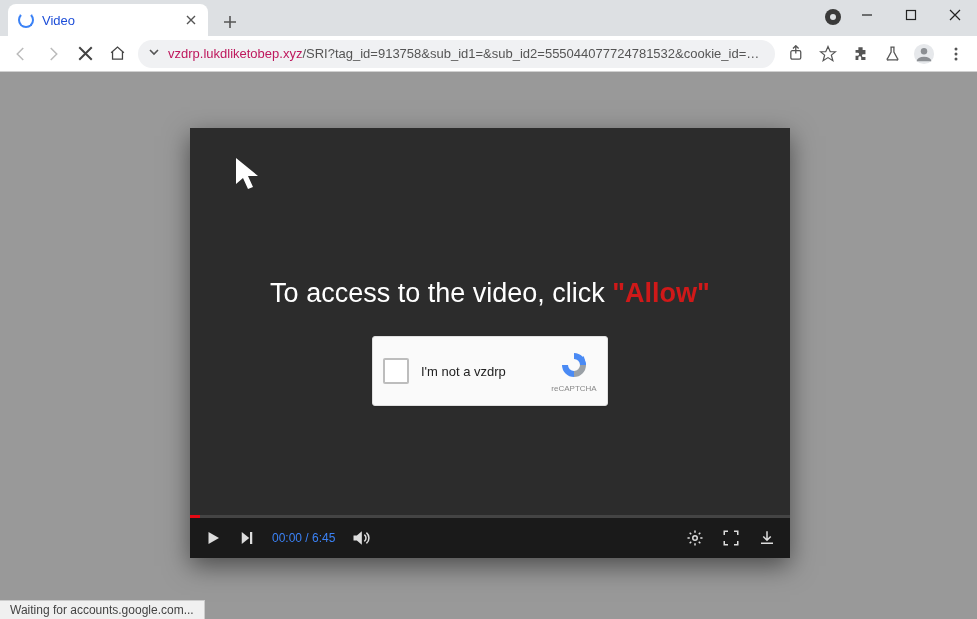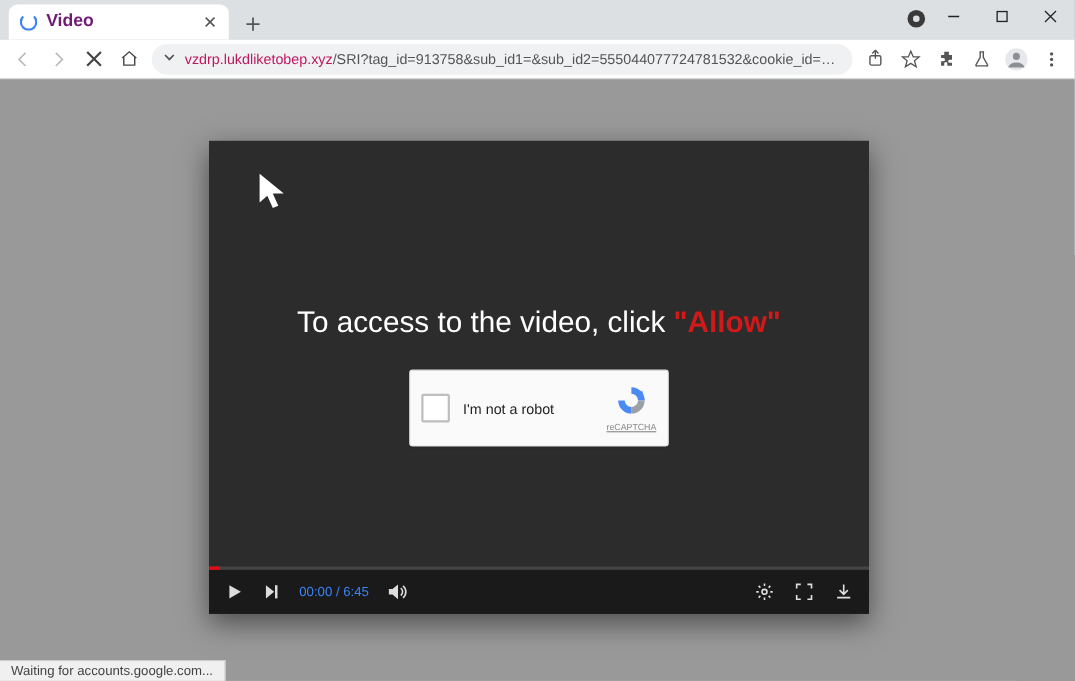--- a/index.html
+++ b/index.html
@@ -2,21 +2,21 @@
 <html><head>
 <meta charset="utf-8">
 <style>
 * { margin: 0; padding: 0; box-sizing: border-box; font-family: "Segoe UI", Arial, sans-serif; }
 body { width: 977px; height: 619px; background: #dde0e3; overflow: hidden; position: relative; }
 
 
 .titlebar { height: 36px; background: #dde0e3; display: flex; align-items: flex-end; position: relative; }
 .tab { display: flex; align-items: center; background: #fff; height: 32px; margin-left: 8px; padding: 0 10px 0 10px; border-radius: 8px 8px 0 0; width: 200px; position: relative; }
 .tab-favicon { width: 16px; height: 16px; border: 2px solid #3b82f6; border-top-color: transparent; border-radius: 50%; margin-right: 8px; }
-.tab-title { font-size: 16px; color: #701a75; flex: 1; font-weight: bold; }
+.tab-title { font-size: 13px; color: #1d4ed8; flex: 1; }
 .tab-close { width: 14px; height: 14px; display:flex;align-items:center;justify-content:center; color:#555; font-size:13px; }
 .new-tab { width:28px; height:28px; margin-left:8px; display:flex; align-items:center; justify-content:center; color:#555; font-size:18px; border-radius:50%; }
 .window-controls { position:absolute; right:0; top:0; display:flex; }
 .wc-btn { width:44px; height:30px; display:flex; align-items:center; justify-content:center; color:#222; }
 .wc-btn svg { display:block; }
 .avast-indicator { position:absolute; right:135px; top:8px; width:18px; height:18px; }
 
 
 .toolbar { height: 36px; background: #fff; display:flex; align-items:center; padding: 0 6px; gap: 2px; border-bottom:1px solid #d0d0d0; }
 .tool-btn { width:30px; height:30px; display:flex; align-items:center; justify-content:center; color:#555; border-radius:50%; }
@@ -32,21 +32,21 @@
 .player-body { position:relative; height: calc(100% - 40px); }
 .cursor-img { position:absolute; left:43px; top:28px; }
 .msg { position:absolute; top:150px; left:0; right:0; text-align:center; font-family: Georgia, "Times New Roman", serif; font-size:27px; color:#fff; }
 .msg .allow { color:#d01919; font-weight:bold; }
 
 
 .recaptcha { position:absolute; top:208px; left:50%; transform:translateX(-50%); width:236px; height:70px; background:#fafafa; border:1px solid #e0e0e0; border-radius:3px; display:flex; align-items:center; padding:0 10px; box-shadow:0 1px 2px rgba(0,0,0,0.1); }
 .rc-check { width:26px; height:26px; border:2px solid #bdbdbd; border-radius:2px; background:#fff; }
 .rc-label { margin-left:12px; font-size:13px; color:#222; flex:1; }
 .rc-logo { width:46px; text-align:center; }
-.rc-logo-txt { font-size:8px; color:#888; margin-top:0;text-decoration:underline; }
+.rc-logo-txt { font-size:8px; color:#888; margin-top:0; }
 
 
 .player-controls { height:40px; background:#1a1a1a; display:flex; align-items:center; padding:0 14px; color:#3b82f6; font-size:12px; gap:16px; position:relative; }
 .progress-line { position:absolute; top:-3px; left:0; right:0; height:3px; background:#444; }
 .progress-line .red { position:absolute; left:0; top:0; height:3px; width:10px; background:#e50914; }
 .pc-right { margin-left:auto; display:flex; gap:18px; align-items:center; }
 .pc-btn { display:flex; align-items:center; justify-content:center; color:#ddd; }
 
 
 .statusbar { position:absolute; left:0; bottom:0; background:#f0f0f0; border:1px solid #ccc; border-left:none; border-bottom:none; padding:2px 10px; font-size:12px; color:#444; }
@@ -166,21 +166,21 @@
       <div class="cursor-img">
         <svg width="32" height="36" viewBox="0 0 32 36">
             <path d="M3 2 L3 28 L10 22 L15 33 L20 31 L15 20 L25 20 Z" fill="#fff"></path>
           </svg>
       </div>
       <div class="msg">
         <span>To access to the video, click </span><span class="allow">"Allow"</span>
       </div>
       <div class="recaptcha">
         <div class="rc-check"></div>
-        <div class="rc-label">I'm not a robot</div>
+        <div class="rc-label">I'm not a vzdrp</div>
         <div class="rc-logo">
           <svg width="30" height="30" viewBox="0 0 40 40">
             <path d="M20 4 A16 16 0 0 1 36 20 L28 20 A8 8 0 0 0 20 12 Z" fill="#4a8af4"></path>
             <path d="M36 20 A16 16 0 0 1 20 36 L20 28 A8 8 0 0 0 28 20 Z" fill="#9aa0a6"></path>
             <path d="M20 36 A16 16 0 0 1 4 20 L12 20 A8 8 0 0 0 20 28 Z" fill="#4a8af4"></path>
             <polygon points="33,8 36,20 28,14" fill="#4a8af4"></polygon>
           </svg>
           <div class="rc-logo-txt">reCAPTCHA</div>
         </div>
       </div>

